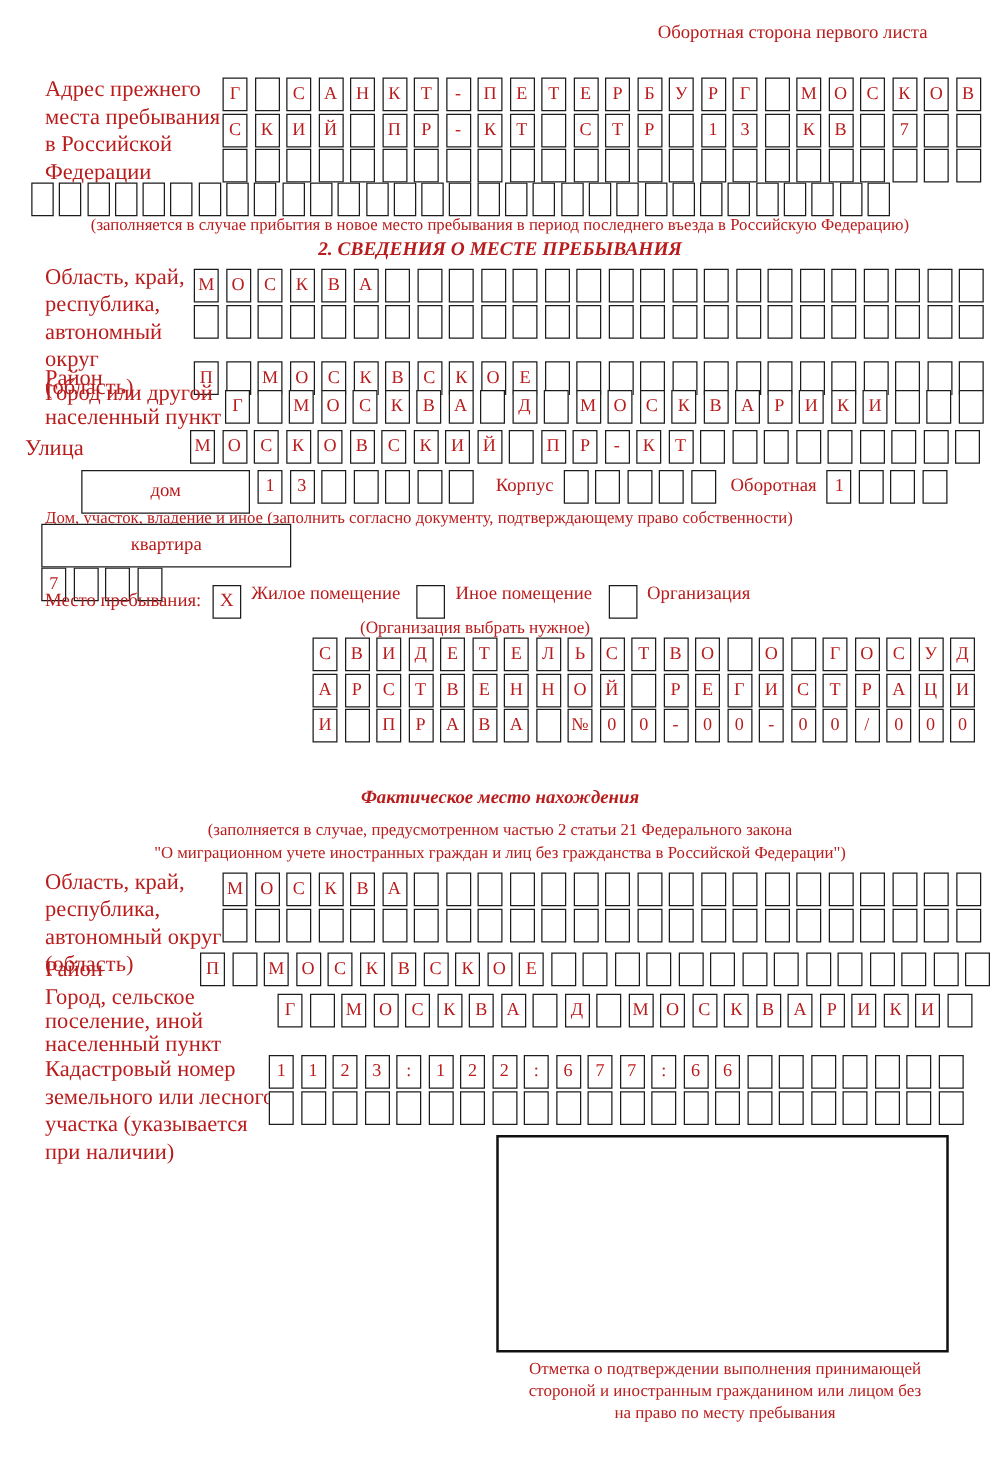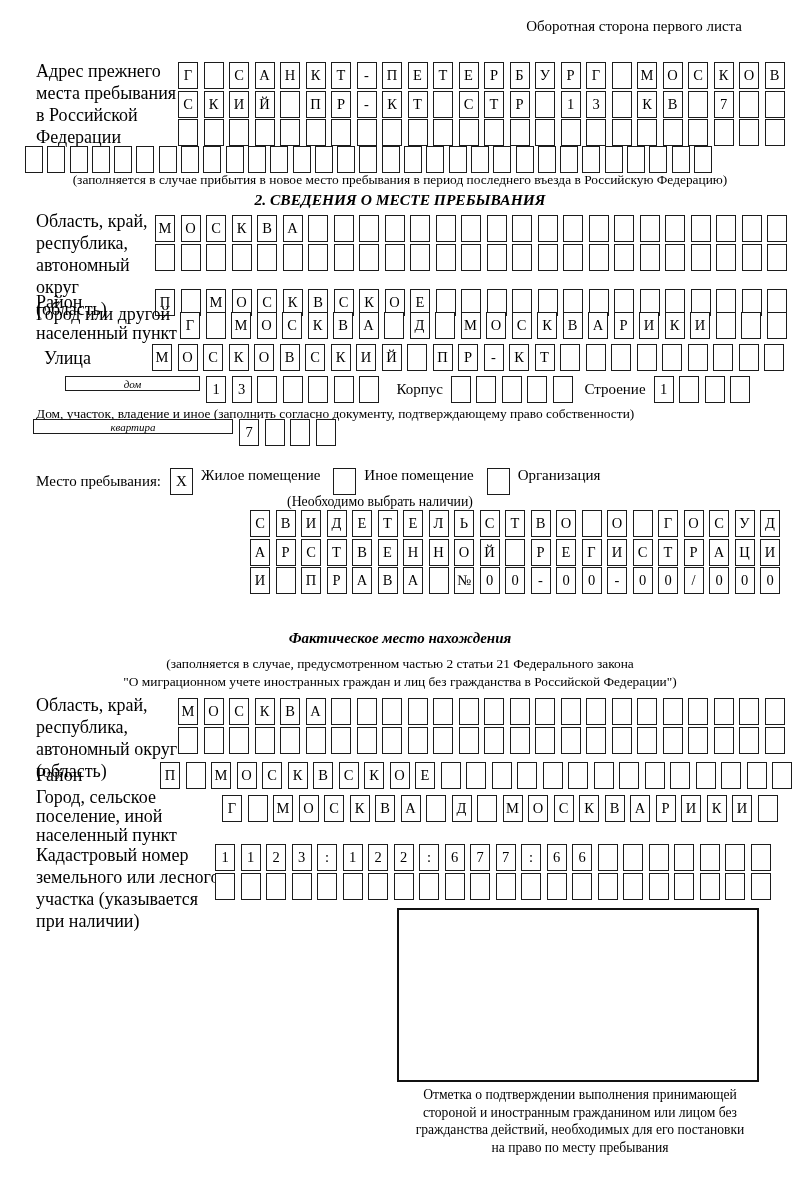--- a/index.html
+++ b/index.html
@@ -1,66 +1,66 @@
 <!DOCTYPE html>
 <html><head>
 <meta charset="utf-8">
 <style>
   html,body{margin:0;padding:0;background:#fff;}
   .page{
     position:relative;width:800px;height:1180px;background:#ffffff;
-    font-family:"Liberation Serif","DejaVu Serif",serif;color:#000000;overflow:hidden;
+    font-family:"Liberation Serif","DejaVu Serif",serif;color:#b91c1c;overflow:hidden;
   }
   .abs{position:absolute;}
   .label{font-size:18px;line-height:22px;}
   .label.tight-lh{line-height:19px;}
   .caption{font-size:13.4px;line-height:17px;}
   .center{text-align:center;width:800px;left:0;}
   .bold{font-weight:bold;font-style:italic;}
 
   
   .cellrow{white-space:nowrap;height:27px;}
   .rows .cellrow{margin-bottom:1.5px;}
   .cell{
     display:inline-block;box-sizing:border-box;width:20px;height:27px;
     border:1.7px solid #1c1c1c;margin-right:5.5px;text-align:center;
     font-size:14.5px;line-height:24px;vertical-align:top;background:#fff;
   }
   .fullrow .cell{width:18px;margin-right:4.3px;}
 
   .form-box{
-    box-sizing:border-box;border:1.7px solid #1c1c1c;height:15px;
-    display:flex;align-items:center;justify-content:center;font-size:11px;background:#fff;font-style:italic;
+    box-sizing:border-box;border:1.7px solid #1c1c1c;height:35px;
+    display:flex;align-items:center;justify-content:center;font-size:15px;background:#fff;
   }
   .inline-lbl{font-size:15px;line-height:27px;}
   .checkbox{
     display:inline-block;box-sizing:border-box;width:23px;height:27px;
     border:1.7px solid #1c1c1c;text-align:center;font-size:15px;line-height:24px;background:#fff;
   }
 
   #header-note{top:18px;right:58px;font-size:15px;}
   #b1-label{left:36px;top:60px;width:145px;}
   #b1-rows{left:178px;top:62px;}
   #b1-fullrow{left:25px;top:146px;}
   #caption1{top:171px;}
   #s2-title{top:191px;font-size:15.5px;}
   #s2-region-label{left:36px;top:210px;width:118px;}
   #s2-region-rows{left:155px;top:215px;}
   #s2-district-label{left:36px;top:291px;}
   #s2-district-row{left:155px;top:289px;}
   #s2-city-label{left:36px;top:305px;width:150px;}
   #s2-city-row{left:180px;top:312px;}
-  #s2-street-label{left:44px;top:347px;}
+  #s2-street-label{left:20px;top:347px;}
   #s2-street-row{left:152px;top:344px;}
   #house-row{left:65px;top:376px;display:flex;align-items:flex-start;}
   #house-box{width:135px;margin-right:6px;}
   #korpus-label{margin:0 8px 0 12px;}
   #stroenie-label{margin:0 8px 0 6px;}
   #house-caption{left:36px;top:405px;}
-  #apt-row{left:33px;top:419px;display:flex;align-items:flex-start;}
+  #apt-row{left:33px;top:419px;display:flex;align-items:flex-start;flex-direction:column;}
   #apt-box{width:200px;margin-right:6px;}
   #apt-caption{left:36px;top:450px;}
   #stay-row{left:36px;top:467px;display:flex;align-items:center;}
   #stay-row .lbl{font-size:15px;margin-right:9px;}
   #stay-row .opt{font-size:15px;margin:0 0 12px 8px;}
   #stay-row .checkbox{margin-left:13px;}
   #stay-row .checkbox.first{margin-left:0;}
   #stay-note{left:170px;top:494px;width:420px;text-align:center;font-size:13.8px;}
   #doc-label{left:36px;top:508px;width:212px;}
   #doc-rows{left:250px;top:510px;}
@@ -108,40 +108,40 @@
   <div class="abs cellrow" id="s2-city-row"><span class="cell">Г</span><span class="cell"></span><span class="cell">М</span><span class="cell">О</span><span class="cell">С</span><span class="cell">К</span><span class="cell">В</span><span class="cell">А</span><span class="cell"></span><span class="cell">Д</span><span class="cell"></span><span class="cell">М</span><span class="cell">О</span><span class="cell">С</span><span class="cell">К</span><span class="cell">В</span><span class="cell">А</span><span class="cell">Р</span><span class="cell">И</span><span class="cell">К</span><span class="cell">И</span><span class="cell"></span><span class="cell"></span><span class="cell"></span></div>
 
   <div class="abs label" id="s2-street-label">Улица</div>
   <div class="abs cellrow" id="s2-street-row"><span class="cell">М</span><span class="cell">О</span><span class="cell">С</span><span class="cell">К</span><span class="cell">О</span><span class="cell">В</span><span class="cell">С</span><span class="cell">К</span><span class="cell">И</span><span class="cell">Й</span><span class="cell"></span><span class="cell">П</span><span class="cell">Р</span><span class="cell">-</span><span class="cell">К</span><span class="cell">Т</span><span class="cell"></span><span class="cell"></span><span class="cell"></span><span class="cell"></span><span class="cell"></span><span class="cell"></span><span class="cell"></span><span class="cell"></span><span class="cell"></span></div>
 
   <div class="abs" id="house-row">
     <div class="form-box" id="house-box">дом</div>
     <div class="cellrow"><span class="cell">1</span><span class="cell">3</span><span class="cell"></span><span class="cell"></span><span class="cell"></span><span class="cell"></span><span class="cell"></span></div>
     <div class="inline-lbl" id="korpus-label">Корпус</div>
     <div class="cellrow"><span class="cell"></span><span class="cell"></span><span class="cell"></span><span class="cell"></span><span class="cell"></span></div>
-    <div class="inline-lbl" id="stroenie-label">Строение</div>
+    <div class="inline-lbl" id="stroenie-label">Оборотная</div>
     <div class="cellrow"><span class="cell">1</span><span class="cell"></span><span class="cell"></span><span class="cell"></span></div>
   </div>
   <div class="abs caption" id="house-caption">Дом, участок, владение и иное (заполнить согласно документу, подтверждающему право собственности)</div>
 
   <div class="abs" id="apt-row">
     <div class="form-box" id="apt-box">квартира</div>
     <div class="cellrow"><span class="cell">7</span><span class="cell"></span><span class="cell"></span><span class="cell"></span></div>
   </div>
 
   <div class="abs" id="stay-row">
     <span class="lbl">Место пребывания:</span>
     <span class="checkbox first">X</span>
     <span class="opt">Жилое помещение</span>
     <span class="checkbox"></span>
     <span class="opt">Иное помещение</span>
     <span class="checkbox"></span>
     <span class="opt">Организация</span>
   </div>
-  <div class="abs" id="stay-note">(Необходимо выбрать наличии)</div>
+  <div class="abs" id="stay-note">(Организация выбрать нужное)</div>
 
   <div class="abs rows" id="doc-rows">
     <div class="cellrow"><span class="cell">С</span><span class="cell">В</span><span class="cell">И</span><span class="cell">Д</span><span class="cell">Е</span><span class="cell">Т</span><span class="cell">Е</span><span class="cell">Л</span><span class="cell">Ь</span><span class="cell">С</span><span class="cell">Т</span><span class="cell">В</span><span class="cell">О</span><span class="cell"></span><span class="cell">О</span><span class="cell"></span><span class="cell">Г</span><span class="cell">О</span><span class="cell">С</span><span class="cell">У</span><span class="cell">Д</span></div>
     <div class="cellrow"><span class="cell">А</span><span class="cell">Р</span><span class="cell">С</span><span class="cell">Т</span><span class="cell">В</span><span class="cell">Е</span><span class="cell">Н</span><span class="cell">Н</span><span class="cell">О</span><span class="cell">Й</span><span class="cell"></span><span class="cell">Р</span><span class="cell">Е</span><span class="cell">Г</span><span class="cell">И</span><span class="cell">С</span><span class="cell">Т</span><span class="cell">Р</span><span class="cell">А</span><span class="cell">Ц</span><span class="cell">И</span></div>
     <div class="cellrow"><span class="cell">И</span><span class="cell"></span><span class="cell">П</span><span class="cell">Р</span><span class="cell">А</span><span class="cell">В</span><span class="cell">А</span><span class="cell"></span><span class="cell">№</span><span class="cell">0</span><span class="cell">0</span><span class="cell">-</span><span class="cell">0</span><span class="cell">0</span><span class="cell">-</span><span class="cell">0</span><span class="cell">0</span><span class="cell">/</span><span class="cell">0</span><span class="cell">0</span><span class="cell">0</span></div>
   </div>
 
   <div class="abs center bold" id="fact-title">Фактическое место нахождения</div>
   <div class="abs center" id="fact-captions">
     <div>(заполняется в случае, предусмотренном частью 2 статьи 21 Федерального закона</div>
@@ -163,17 +163,16 @@
   <div class="abs label" id="fact-cad-label">Кадастровый номер земельного или лесного участка (указывается при наличии)</div>
   <div class="abs rows" id="fact-cad-rows">
     <div class="cellrow"><span class="cell">1</span><span class="cell">1</span><span class="cell">2</span><span class="cell">3</span><span class="cell">:</span><span class="cell">1</span><span class="cell">2</span><span class="cell">2</span><span class="cell">:</span><span class="cell">6</span><span class="cell">7</span><span class="cell">7</span><span class="cell">:</span><span class="cell">6</span><span class="cell">6</span><span class="cell"></span><span class="cell"></span><span class="cell"></span><span class="cell"></span><span class="cell"></span><span class="cell"></span><span class="cell"></span></div>
     <div class="cellrow"><span class="cell"></span><span class="cell"></span><span class="cell"></span><span class="cell"></span><span class="cell"></span><span class="cell"></span><span class="cell"></span><span class="cell"></span><span class="cell"></span><span class="cell"></span><span class="cell"></span><span class="cell"></span><span class="cell"></span><span class="cell"></span><span class="cell"></span><span class="cell"></span><span class="cell"></span><span class="cell"></span><span class="cell"></span><span class="cell"></span><span class="cell"></span><span class="cell"></span></div>
   </div>
 
   <div class="abs" id="stamp-box"></div>
   <div class="abs" id="stamp-caption">
     <div>Отметка о подтверждении выполнения принимающей</div>
     <div>стороной и иностранным гражданином или лицом без</div>
-    <div>гражданства действий, необходимых для его постановки</div>
     <div>на право по месту пребывания</div>
   </div>
 
 </div>
 
 </body></html>

